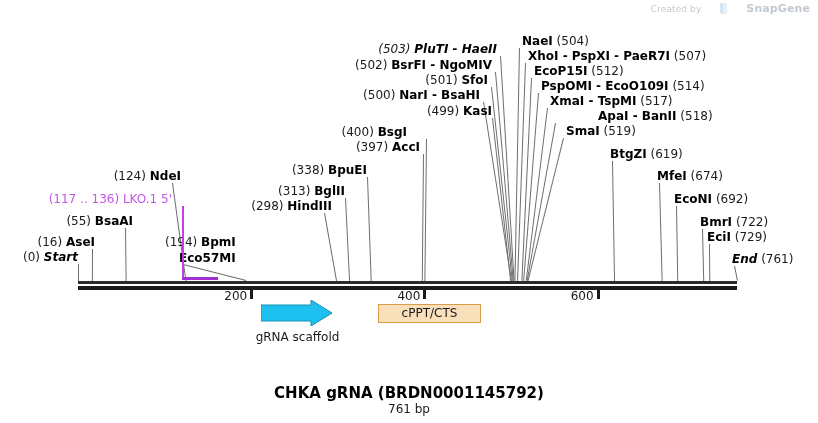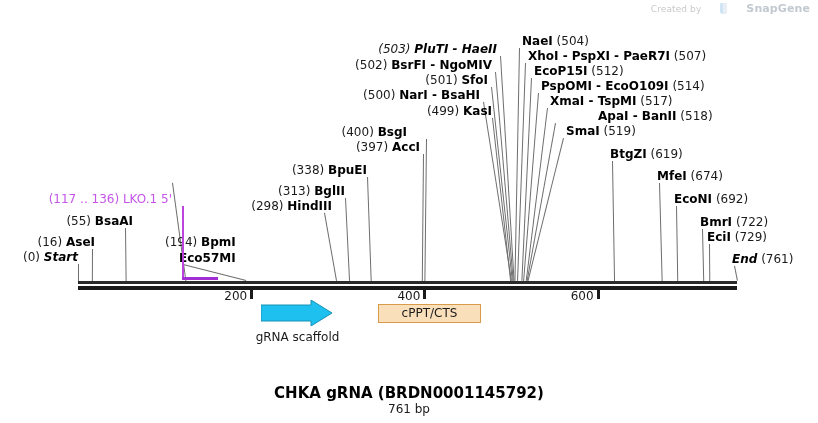--- a/index.html
+++ b/index.html
@@ -217,20 +217,24 @@
   <div class="site-label right-align" style="left:0px; top:235px; width:95px;">
     <span class="pos">(16)</span>
     <span class="enz">AseI</span>
   </div>
 
   <div class="site-label right-align" style="left:0px; top:214px; width:133px;">
     <span class="pos">(55)</span>
     <span class="enz">BsaAI</span>
   </div>
 
+  <div class="site-label right-align" style="left:0px; top:169px; width:181px;">
+    <span class="pos">(124)</span>
+    <span class="enz">NdeI</span>
+  </div>
 
   <div class="feat-label right-align" style="left:0px; top:192px; width:172px; text-align:right;">
     <span>(117 .. 136)</span>
     <span>LKO.1 5'</span>
   </div>
 
   <div class="site-label" style="left:165px; top:235px;">
     <span class="pos">(194)</span>
     <span class="enz">BpmI</span>
   </div>

